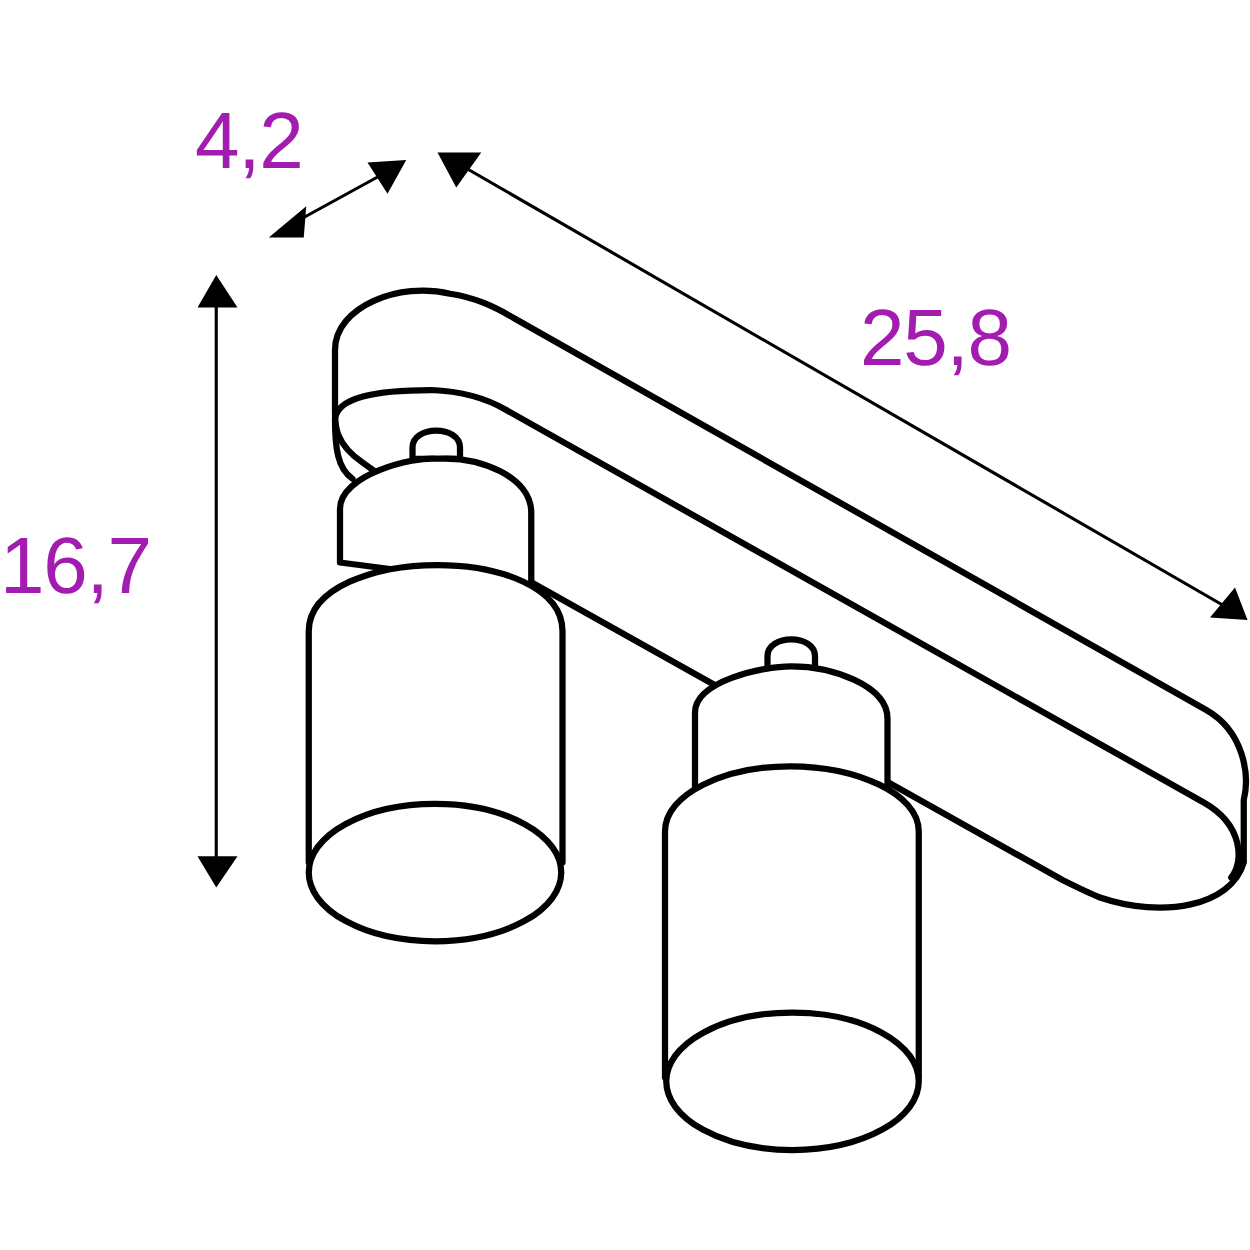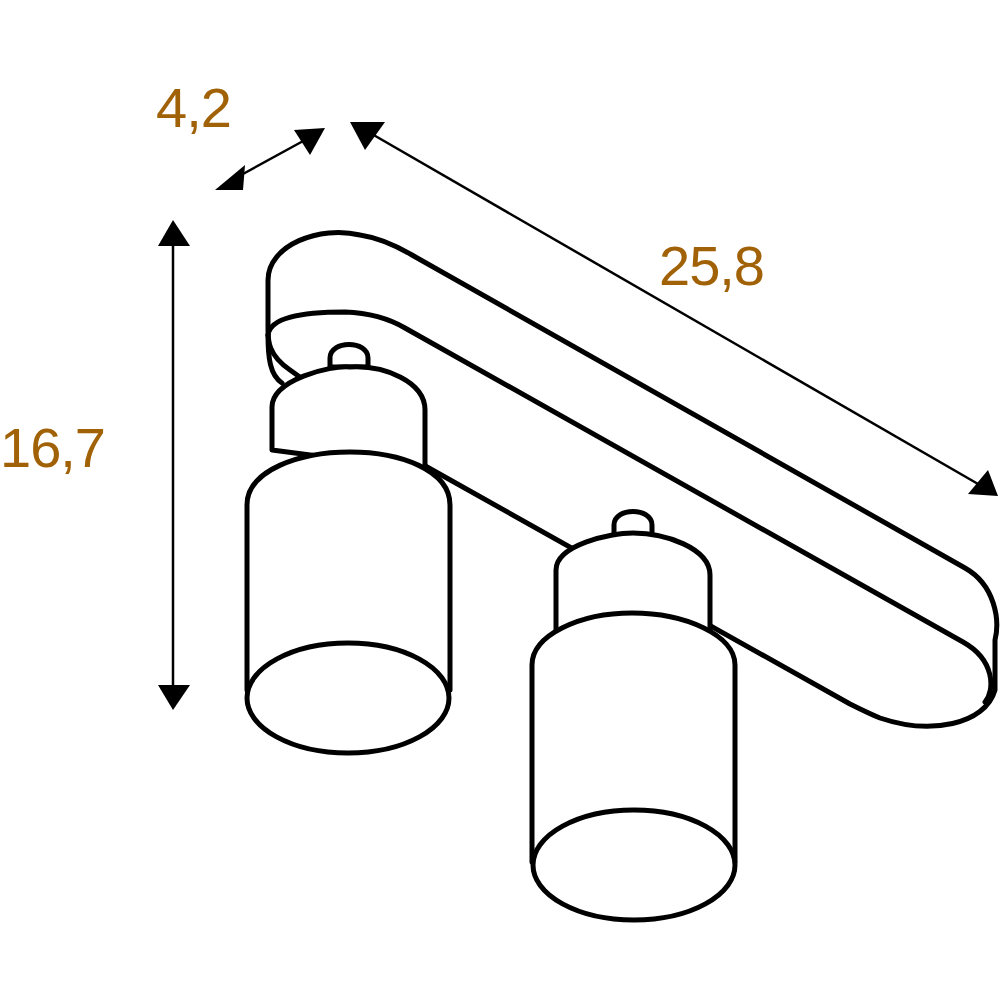--- a/index.html
+++ b/index.html
@@ -1,23 +1,23 @@
 <!DOCTYPE html>
 <html><head>
   <meta charset="utf-8">
   <style>
     html, body { margin: 0; padding: 0; background: #ffffff; }
     #stage { position: relative; width: 1000px; height: 1000px; background: #ffffff; overflow: hidden; }
     svg { position: absolute; left: 0; top: 0; }
     .dim-label {
       position: absolute;
       font-family: "Liberation Sans", sans-serif;
-      font-size: 56px;
+      font-size: 64px;
       line-height: 1;
-      color: #a16207;
+      color: #a21caf;
       letter-spacing: -1px;
       white-space: nowrap;
     }
     .outline { fill: #ffffff; stroke: #000000; stroke-width: 5; stroke-linejoin: round; stroke-linecap: round; }
     .line { fill: none; stroke: #000000; stroke-width: 5; stroke-linecap: round; stroke-linejoin: round; }
     .dim-line { fill: none; stroke: #000000; stroke-width: 2.5; }
     .arrow { fill: #000000; stroke: none; }
   </style>
 </head>
 <body>
@@ -80,16 +80,16 @@
     </g>
 
     <g>
       <line class="dim-line" x1="173" y1="240" x2="173" y2="690"></line>
       <polygon class="arrow" points="173,220 158,246 190,246"></polygon>
       <polygon class="arrow" points="173,710 158,685 190,685"></polygon>
     </g>
   </svg>
 
   <div class="dim-label" style="left:156px; top:80px;">4,2</div>
-  <div class="dim-label" style="left:659px; top:238px;">25,8</div>
+  <div class="dim-label" style="left:688px; top:238px;">25,8</div>
   <div class="dim-label" style="left:0px; top:420px;">16,7</div>
 
 </div>
 
 </body></html>

